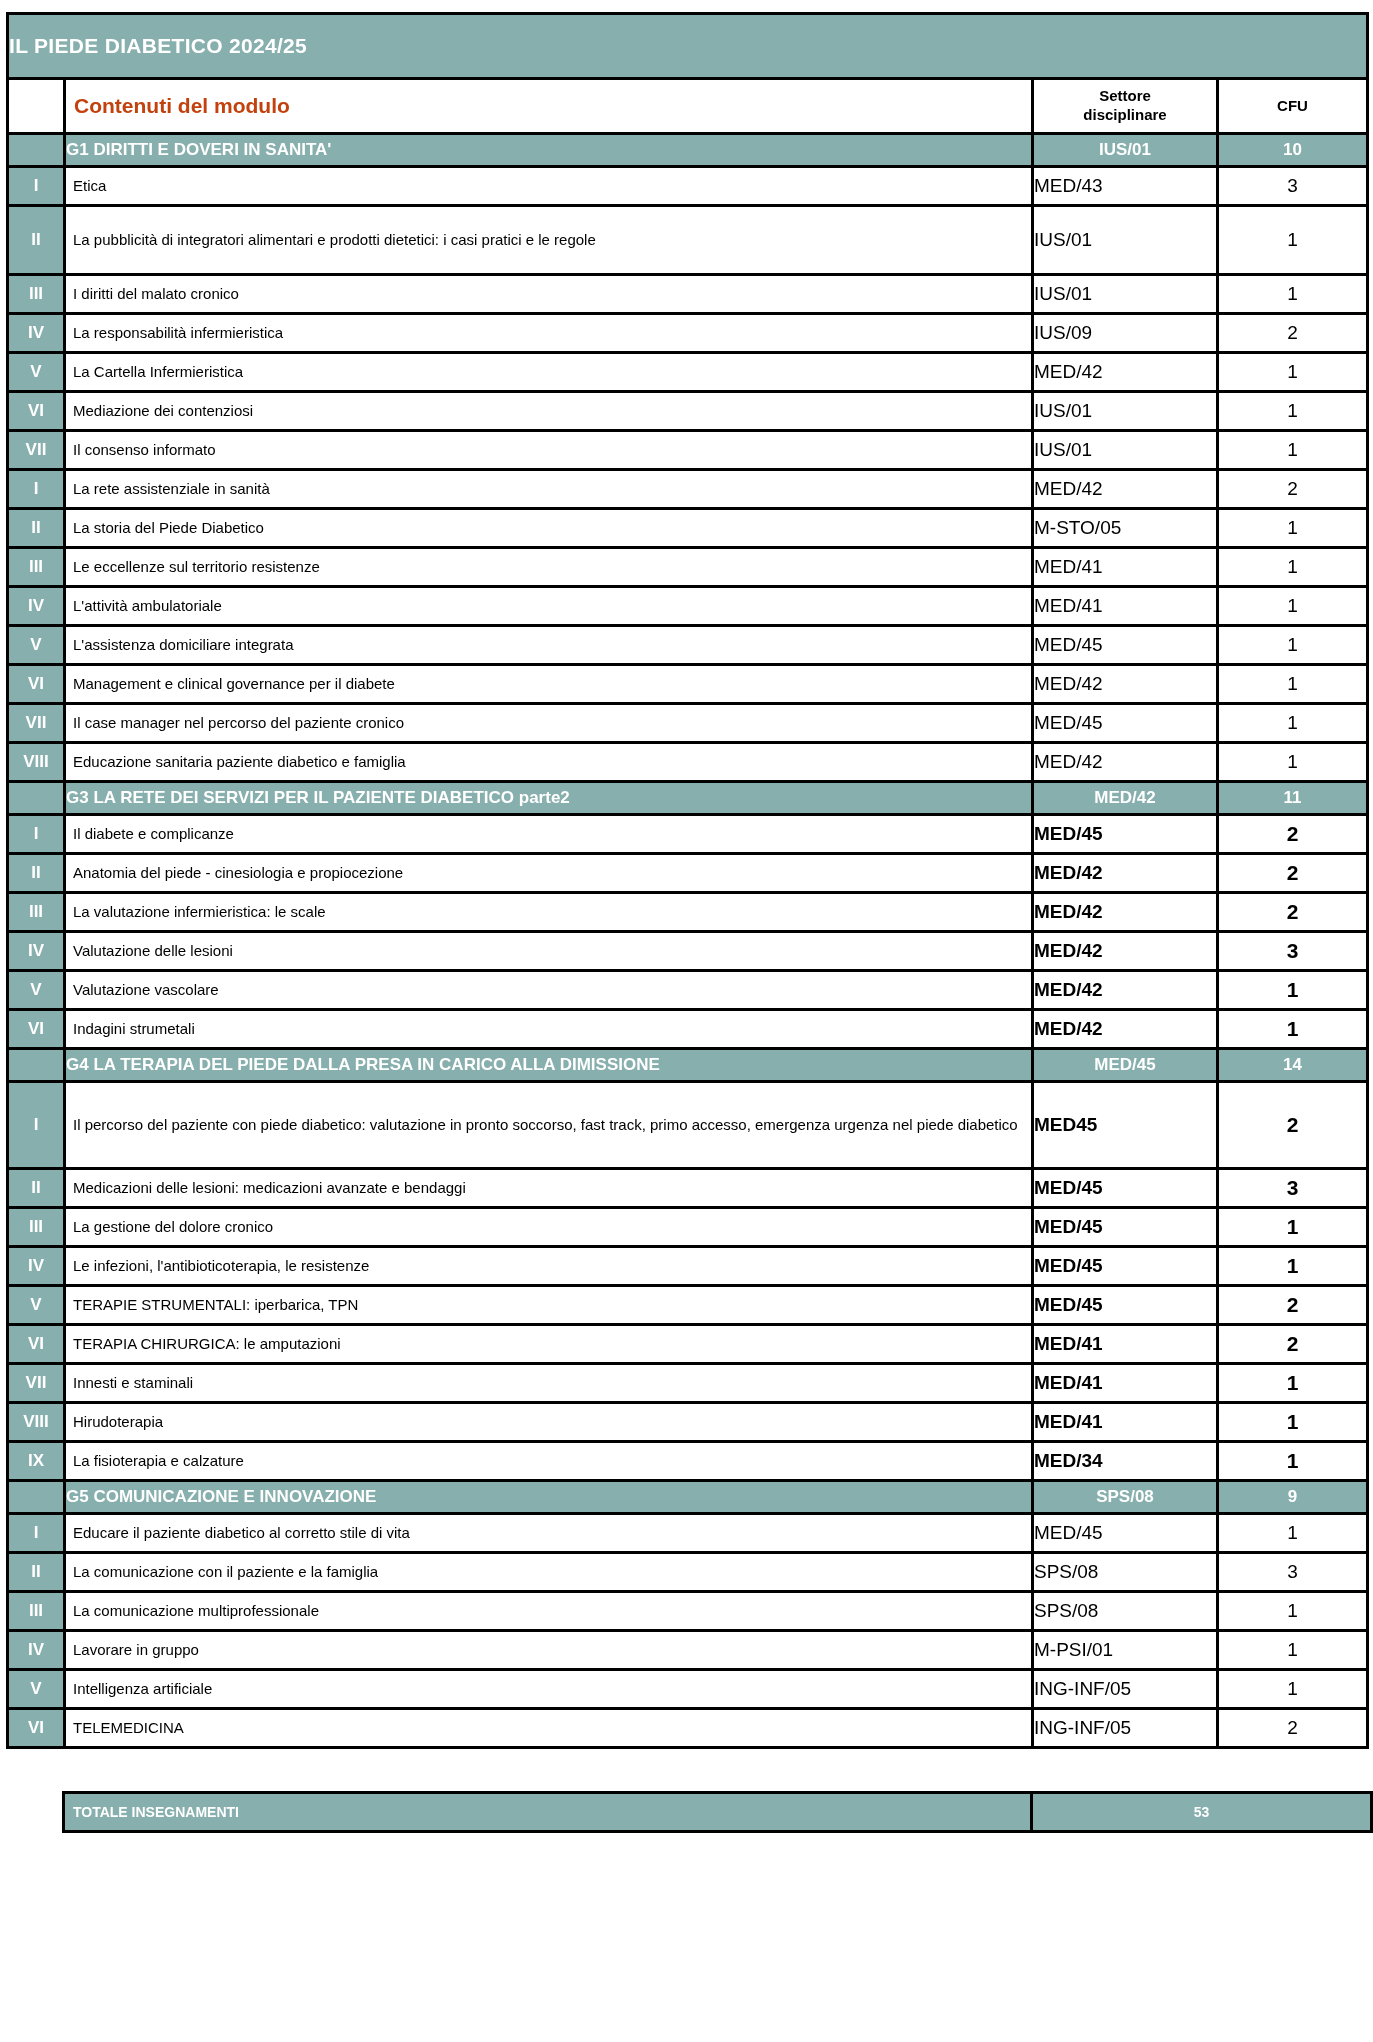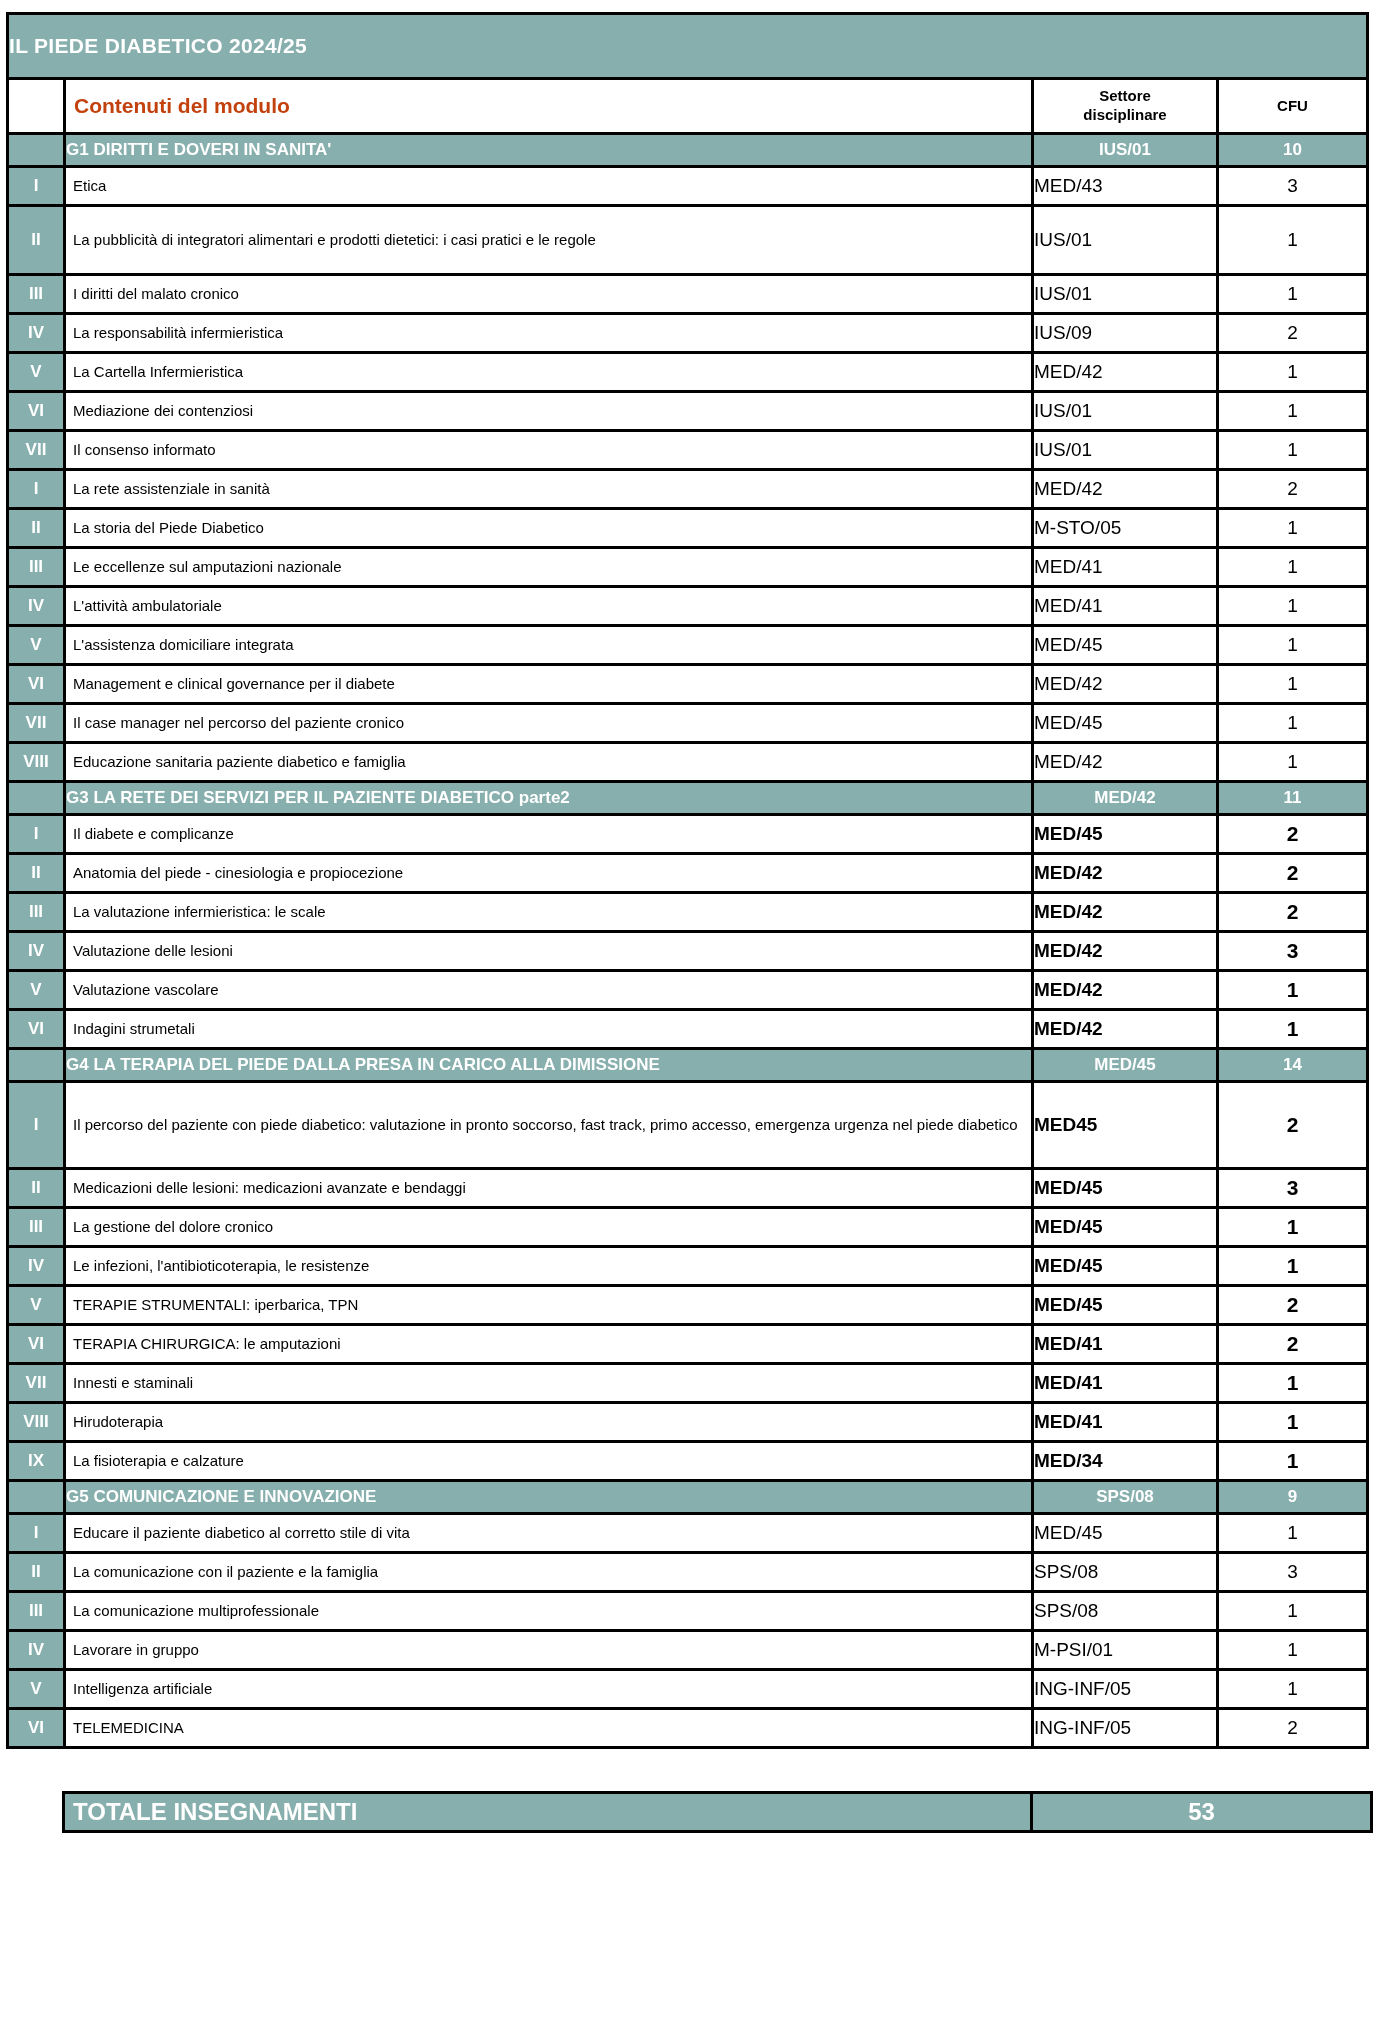--- a/index.html
+++ b/index.html
@@ -136,21 +136,21 @@
   table.totals {
     border-collapse: collapse;
     table-layout: fixed;
     width: 1308px;
     margin: 42px 0 0 62px;
   }
   table.totals td {
     border: 3px solid #000000;
     background: #87afad;
     color: #ffffff;
-    font-size: 24px;
+    font-size: 14px;
     font-weight: bold;
     height: 36px;
     padding: 0;
   }
   col.t-lbl { width: 968px; }
   col.t-val { width: 340px; }
   .tot-label { text-align: left; padding-left: 8px !important; }
   .tot-value { text-align: center; }
 </style>
 </head>
@@ -238,21 +238,21 @@
           <td class="it-cfu">2</td>
         </tr>
         <tr class="row-std">
           <td class="it-num">II</td>
           <td class="it-txt">La storia del Piede Diabetico</td>
           <td class="it-sett">M-STO/05</td>
           <td class="it-cfu">1</td>
         </tr>
         <tr class="row-std">
           <td class="it-num">III</td>
-          <td class="it-txt">Le eccellenze sul amputazioni nazionale</td>
+          <td class="it-txt">Le eccellenze sul territorio resistenze</td>
           <td class="it-sett">MED/41</td>
           <td class="it-cfu">1</td>
         </tr>
         <tr class="row-std">
           <td class="it-num">IV</td>
           <td class="it-txt">L'attività ambulatoriale</td>
           <td class="it-sett">MED/41</td>
           <td class="it-cfu">1</td>
         </tr>
         <tr class="row-std">

